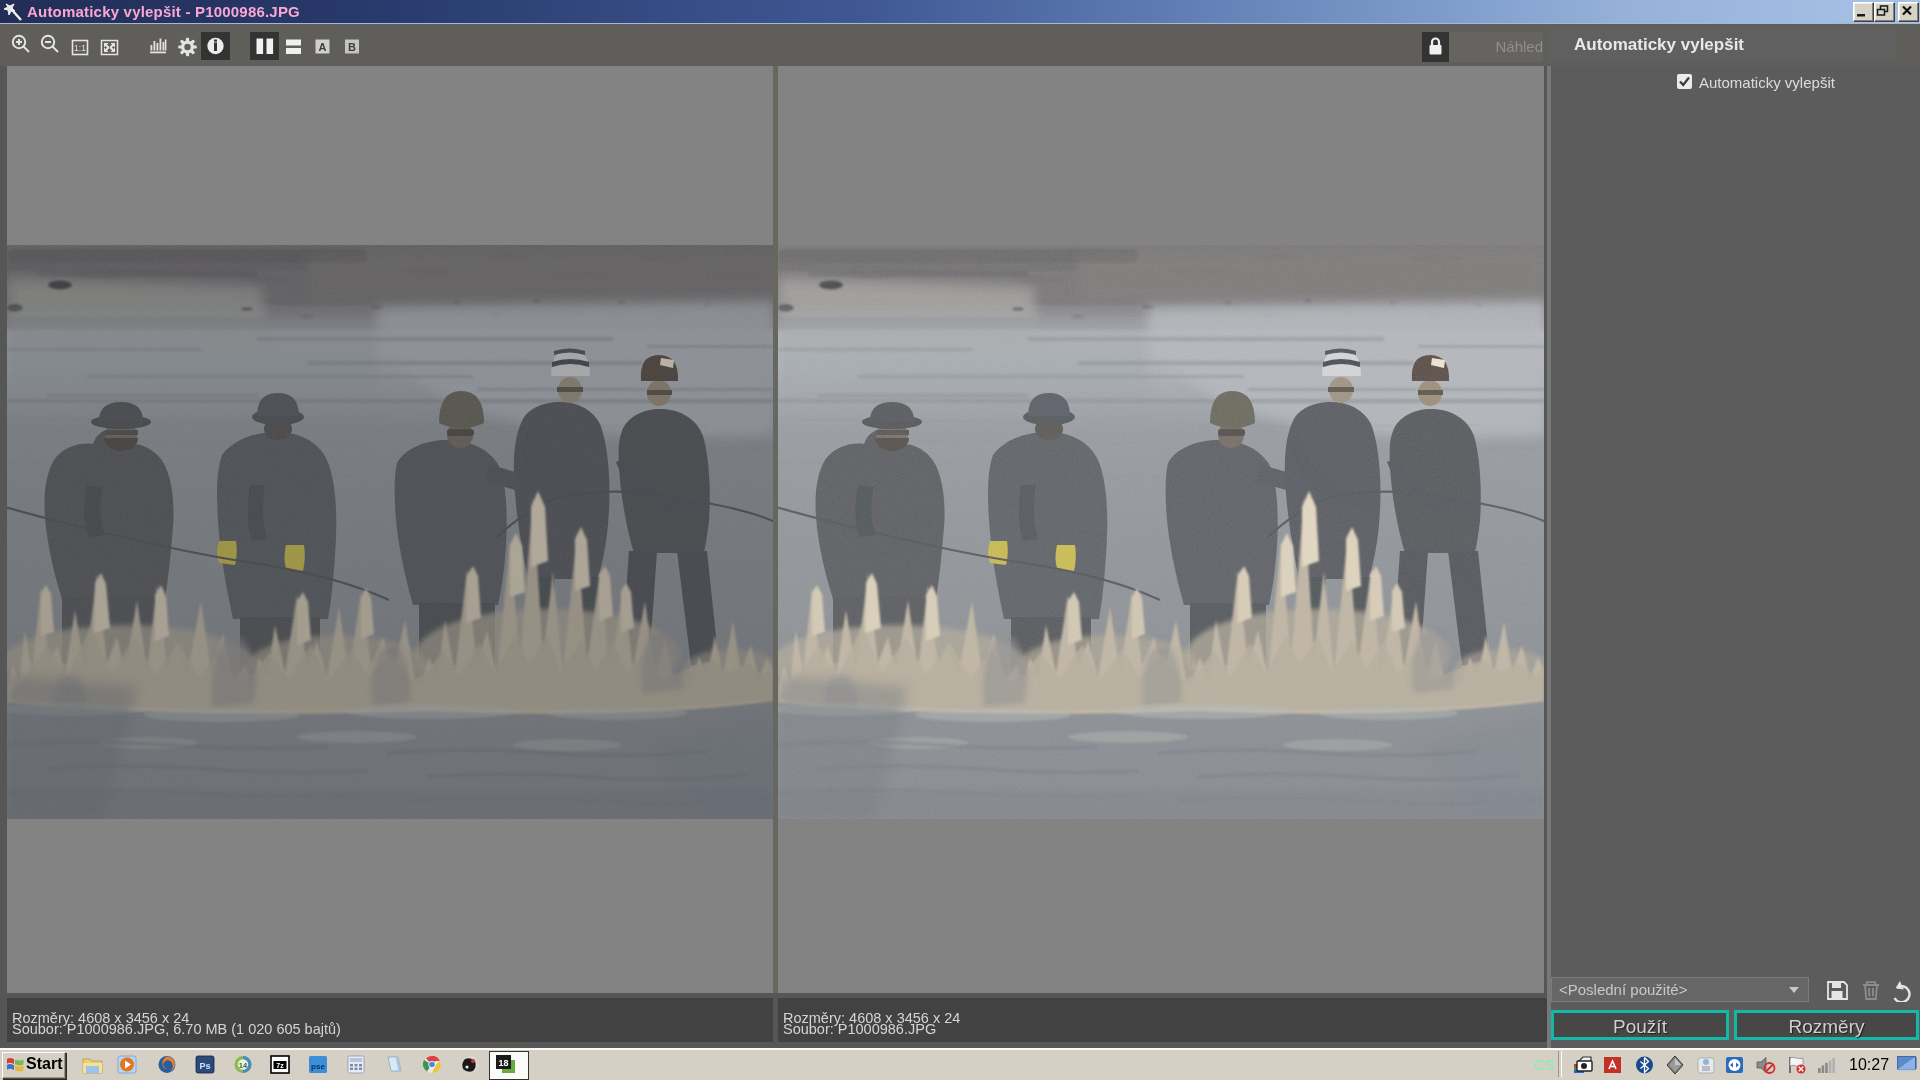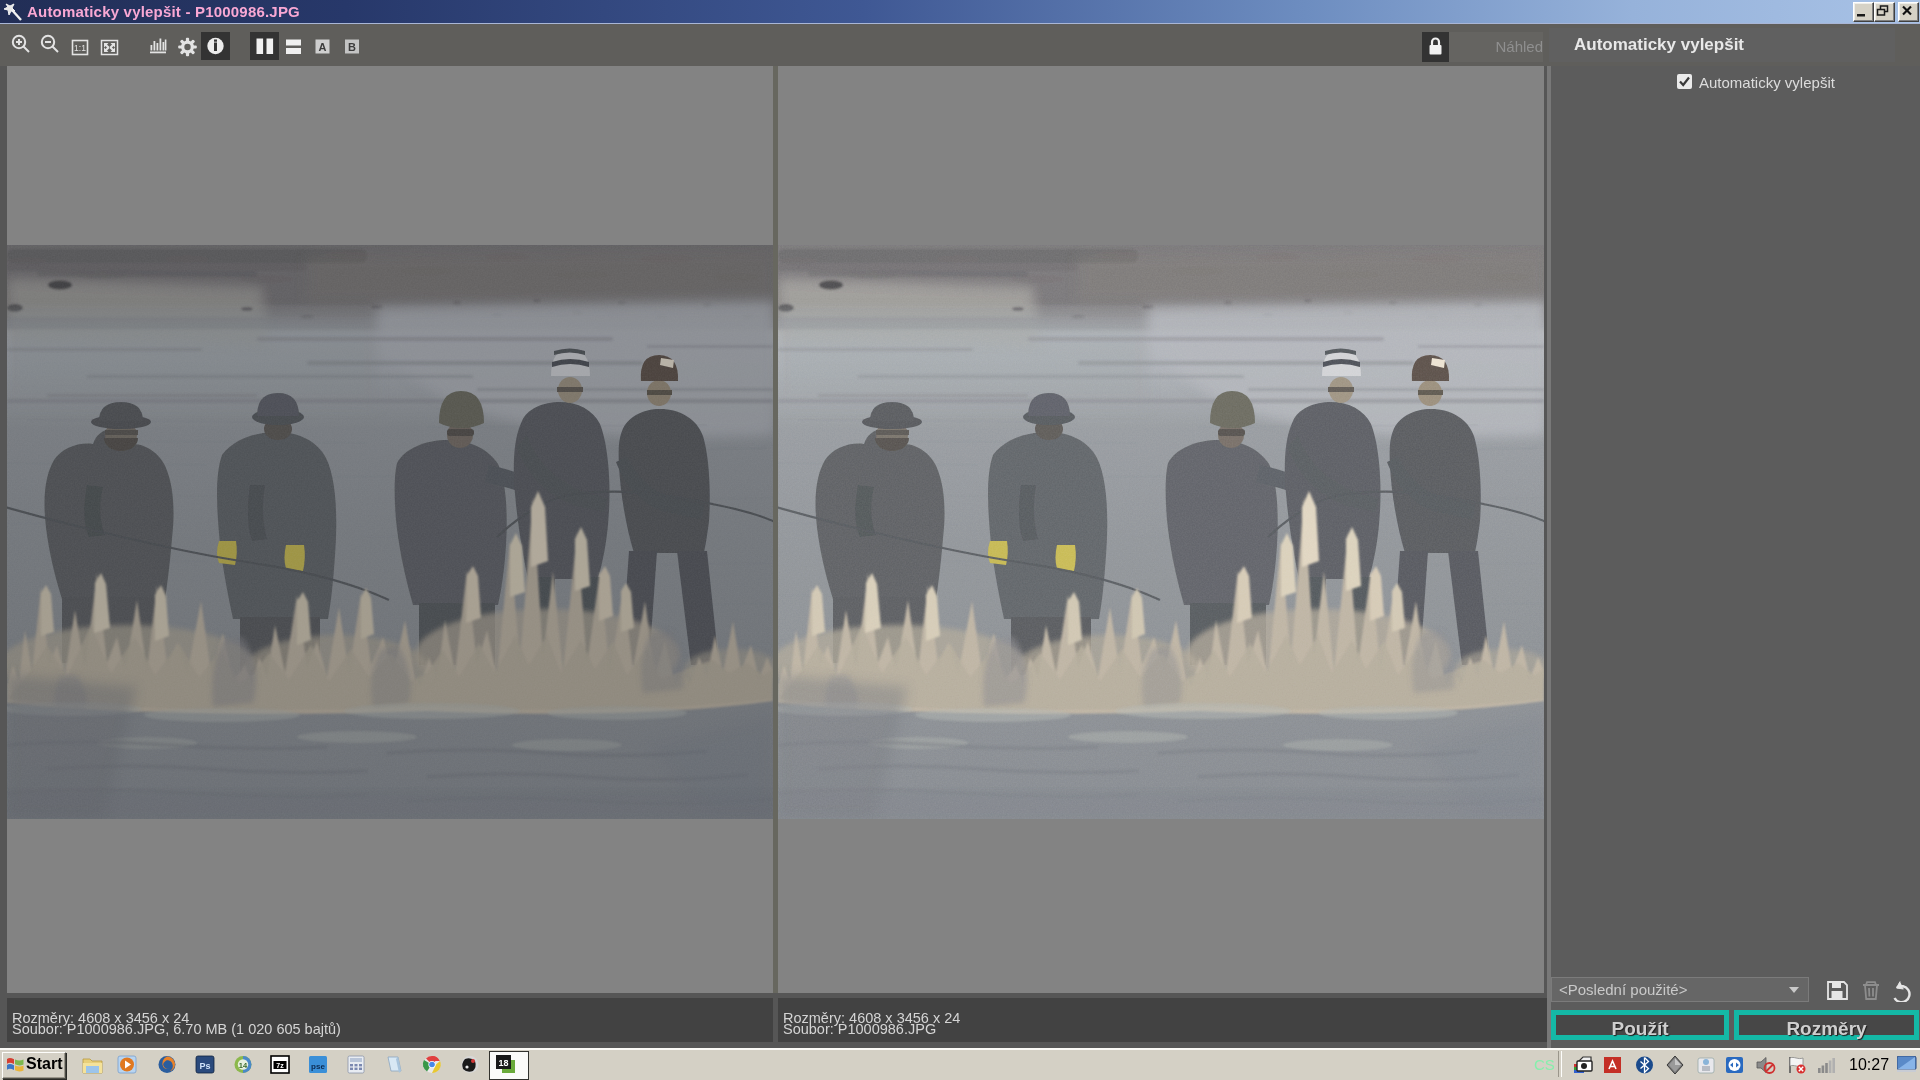--- a/index.html
+++ b/index.html
@@ -27,22 +27,22 @@
     font-size:15px;text-align:right;line-height:30px;}
   #hdrtitle{left:1549px;top:28px;width:346px;height:34px;background:#606060;}
   #hdrtitle span{position:absolute;left:0;top:0;width:220px;text-align:center;line-height:34px;
     font-size:17px;font-weight:bold;color:#e8e8e8;}
   #cbox{left:1677px;top:74px;width:15px;height:15px;background:#ebebeb;border-radius:2px;}
   #cboxlbl{left:1699px;top:74px;color:#dcdcdc;font-size:15px;}
   #dropdown{left:1551px;top:977px;width:258px;height:25px;background:#666666;border:1px solid #7b7b7b;
     box-sizing:border-box;color:#c9c9c9;font-size:15px;line-height:23px;padding-left:7px;}
   #dropdown .arr{position:absolute;right:9px;top:9px;width:0;height:0;
     border-left:5px solid transparent;border-right:5px solid transparent;border-top:6px solid #c9c9c9;}
-  .sbtn{top:1010px;height:30px;background:#474747;border:5px solid #14b8a6;box-sizing:border-box;
-    color:#cfcfcf;font-size:19px;font-weight:bold;text-align:center;line-height:28px;
+  .sbtn{top:1010px;height:30px;background:#474747;border:3px solid #14b8a6;box-sizing:border-box;
+    color:#cfcfcf;font-size:19px;font-weight:normal;text-align:center;line-height:28px;
     text-shadow:1px 1px 1px #1e1e1e;}
   #taskbar{left:0;top:1048px;width:1920px;height:32px;background:#d4d0c5;border-top:2px solid #fbfaf7;box-sizing:border-box;}
   #startbtn{left:2px;top:1052px;width:62px;height:25px;background:#d4d0c5;
     border-top:1px solid #fdfdfb;border-left:1px solid #fdfdfb;
     border-right:1px solid #4a4a44;border-bottom:1px solid #4a4a44;
     box-shadow:1px 1px 0 #2a2a26, inset -1px -1px 0 #9a968b;font-weight:bold;}
   #startbtn b{position:absolute;left:23px;top:2px;font-size:16px;color:#000;}
   #appbtn{left:489px;top:1051px;width:38px;height:27px;background:#fbfbf9;border:1px solid #32322e;}
   #cs{left:1534px;top:1056px;font-size:15px;color:#86efac;}
   #traysep{left:1558px;top:1051px;width:2px;height:26px;border-left:1px solid #9a968b;border-right:1px solid #fdfdfb;}

